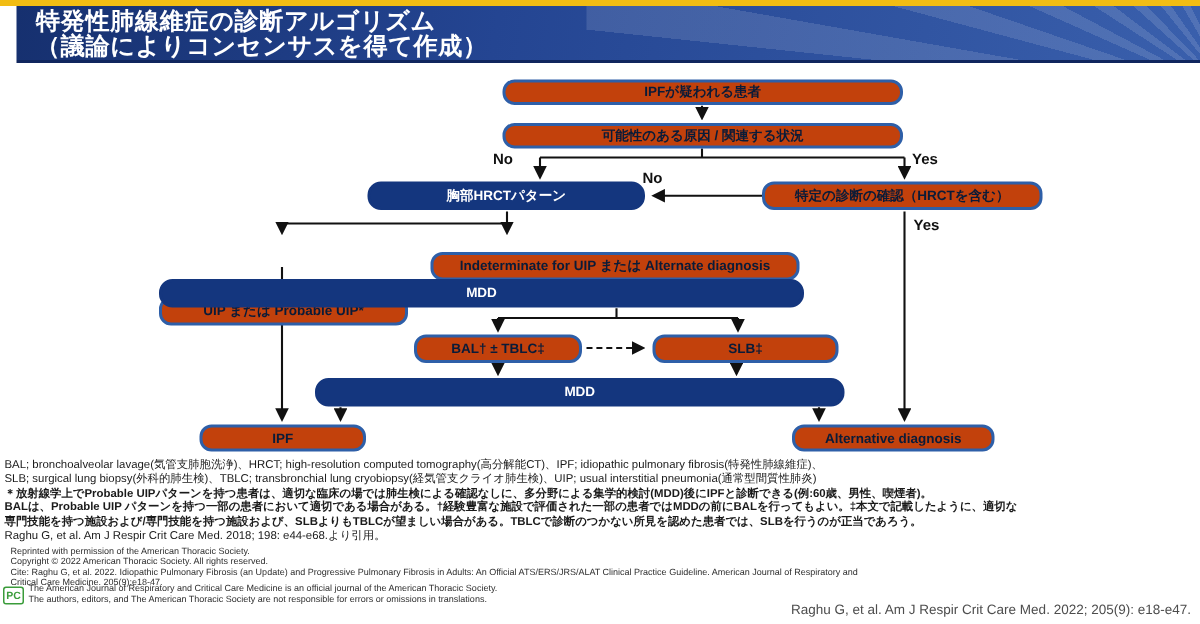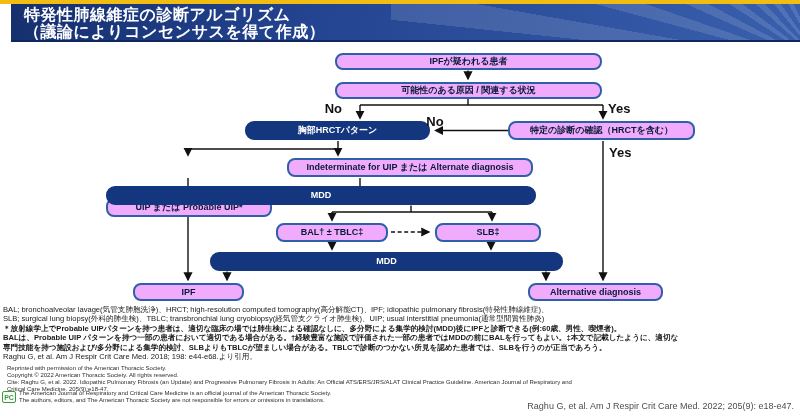--- a/index.html
+++ b/index.html
@@ -15,25 +15,25 @@
   .header::after{content:"";position:absolute;right:0;top:0;width:420px;height:100%;
           background:repeating-conic-gradient(from 195deg at 103% 170%,
             rgba(255,255,255,0.12) 0deg 4deg, rgba(255,255,255,0) 4deg 9deg);}
   .title{position:relative;z-index:2;color:#fff;font-weight:bold;font-size:16px;
          line-height:17px;padding:2px 0 0 13px;letter-spacing:0.5px;}
 
   
   .chart{position:absolute;left:0;top:0;width:800px;height:305px;}
   .connectors{position:absolute;left:0;top:0;}
   .node{position:absolute;box-sizing:border-box;border:2px solid #2e5fa8;border-radius:8px;
-        background:#f0abfc;color:#0a1b38;font-weight:bold;font-size:9px;
+        background:#c2410c;color:#0a1b38;font-weight:bold;font-size:9px;
         display:flex;align-items:center;justify-content:center;text-align:center;
         line-height:1;white-space:nowrap;z-index:3;}
   .node.filled{background:#14367e;border-color:#14367e;color:#fff;border-radius:9px;}
-  .lbl{position:absolute;font-size:13px;font-weight:bold;color:#111;z-index:3;line-height:1;}
+  .lbl{position:absolute;font-size:10px;font-weight:bold;color:#111;z-index:3;line-height:1;}
 
   
   .abbr, .fnotes, .src{position:absolute;left:3px;width:794px;color:#1a1a1a;
         font-size:7.6px;line-height:9.3px;}
   .abbr{top:305px;}
   .fnotes{top:324px;font-weight:bold;}
   .src{top:352px;}
 
   
   .fineprint{position:absolute;left:7px;top:365px;width:780px;color:#2e2e2e;
@@ -97,27 +97,27 @@
     <div class="node" style="left:335px;top:53px;width:267px;height:17px;">IPFが疑われる患者</div>
 
     <div class="node" style="left:335px;top:82px;width:267px;height:17px;">可能性のある原因 / 関連する状況</div>
 
     <div class="node" style="left:508px;top:121px;width:187px;height:19px;">特定の診断の確認（HRCTを含む）</div>
 
     <div class="node filled" style="left:245px;top:121px;width:185px;height:19px;">胸部HRCTパターン</div>
 
     <div class="node" style="left:106px;top:158px;width:166px;height:19px;margin-top:40px;">UIP または Probable UIP*</div>
 
-    <div class="node" style="left:287px;top:158px;width:246px;height:19px;">Indeterminate for UIP または Alternate diagnosis</div>
+    <div class="node" style="left:287px;top:168px;width:246px;height:19px;">Indeterminate for UIP または Alternate diagnosis</div>
 
     <div class="node filled" style="left:106px;top:186px;width:430px;height:19px;">MDD</div>
 
     <div class="node" style="left:276px;top:223px;width:112px;height:19px;">BAL† ± TBLC‡</div>
 
-    <div class="node" style="left:435px;top:223px;width:106px;height:19px;">SLB‡</div>
+    <div class="node" style="left:435px;top:223px;width:124px;height:19px;">SLB‡</div>
 
     <div class="node filled" style="left:210px;top:252px;width:353px;height:19px;">MDD</div>
 
     <div class="node" style="left:133px;top:283px;width:111px;height:18px;">IPF</div>
 
     <div class="node" style="left:528px;top:283px;width:135px;height:18px;">Alternative diagnosis</div>
 
     <div class="lbl" style="left:302px;top:102px;width:40px;text-align:right;">No</div>
     <div class="lbl" style="left:608px;top:102px;">Yes</div>
     <div class="lbl" style="left:420px;top:115px;width:30px;text-align:center;">No</div>
@@ -125,21 +125,21 @@
   </div>
 
   <div class="abbr">
     <div>BAL; bronchoalveolar lavage(気管支肺胞洗浄)、HRCT; high-resolution computed tomography(高分解能CT)、IPF; idiopathic pulmonary fibrosis(特発性肺線維症)、</div>
     <div>SLB; surgical lung biopsy(外科的肺生検)、TBLC; transbronchial lung cryobiopsy(経気管支クライオ肺生検)、UIP; usual interstitial pneumonia(通常型間質性肺炎)</div>
   </div>
 
   <div class="fnotes">
     <div>＊放射線学上でProbable UIPパターンを持つ患者は、適切な臨床の場では肺生検による確認なしに、多分野による集学的検討(MDD)後にIPFと診断できる(例:60歳、男性、喫煙者)。</div>
     <div>BALは、Probable UIP パターンを持つ一部の患者において適切である場合がある。†経験豊富な施設で評価された一部の患者ではMDDの前にBALを行ってもよい。‡本文で記載したように、適切な</div>
-    <div>専門技能を持つ施設および/多分野による集学的検討、SLBよりもTBLCが望ましい場合がある。TBLCで診断のつかない所見を認めた患者では、SLBを行うのが正当であろう。</div>
+    <div>専門技能を持つ施設および/専門技能を持つ施設および、SLBよりもTBLCが望ましい場合がある。TBLCで診断のつかない所見を認めた患者では、SLBを行うのが正当であろう。</div>
   </div>
 
   <div class="src">Raghu G, et al. Am J Respir Crit Care Med. 2018; 198: e44-e68.より引用。</div>
 
   <div class="fineprint">
     <div>Reprinted with permission of the American Thoracic Society.</div>
     <div>Copyright © 2022 American Thoracic Society. All rights reserved.</div>
     <div>Cite: Raghu G, et al. 2022. Idiopathic Pulmonary Fibrosis (an Update) and Progressive Pulmonary Fibrosis in Adults: An Official ATS/ERS/JRS/ALAT Clinical Practice Guideline. American Journal of Respiratory and</div>
     <div>Critical Care Medicine. 205(9):e18-47.</div>
   </div>

